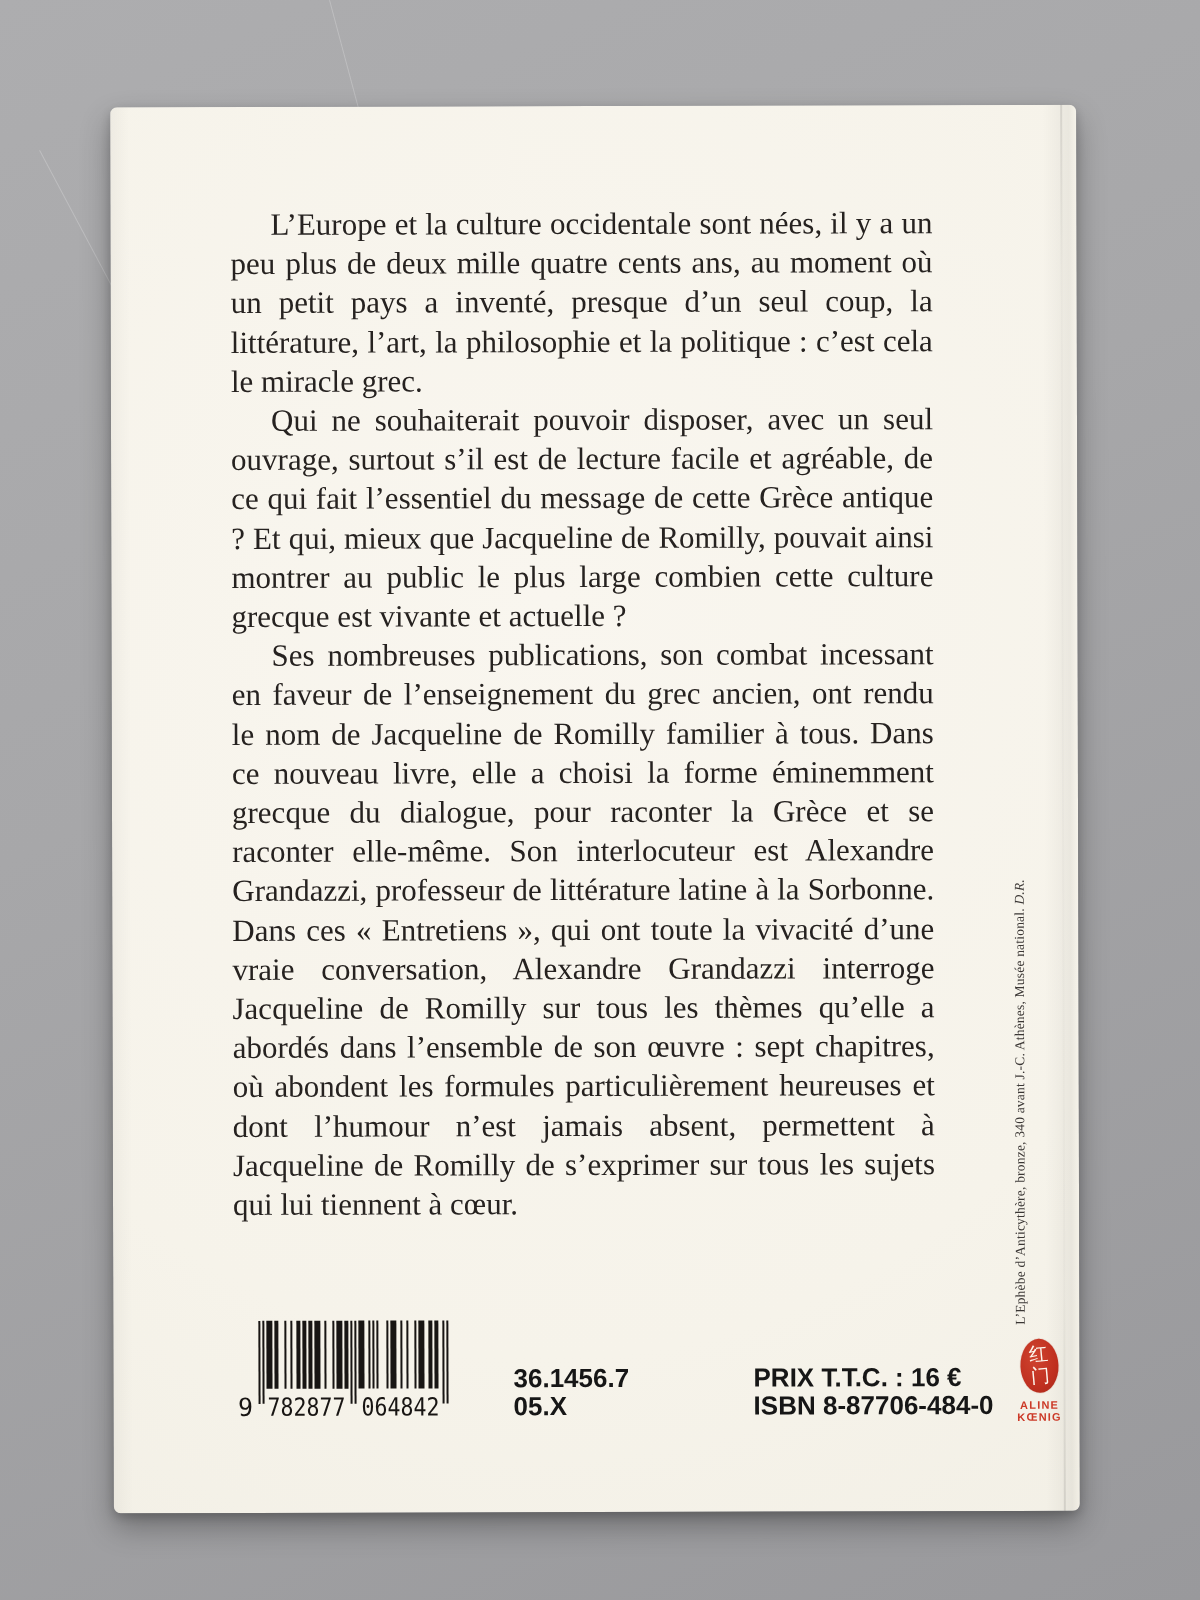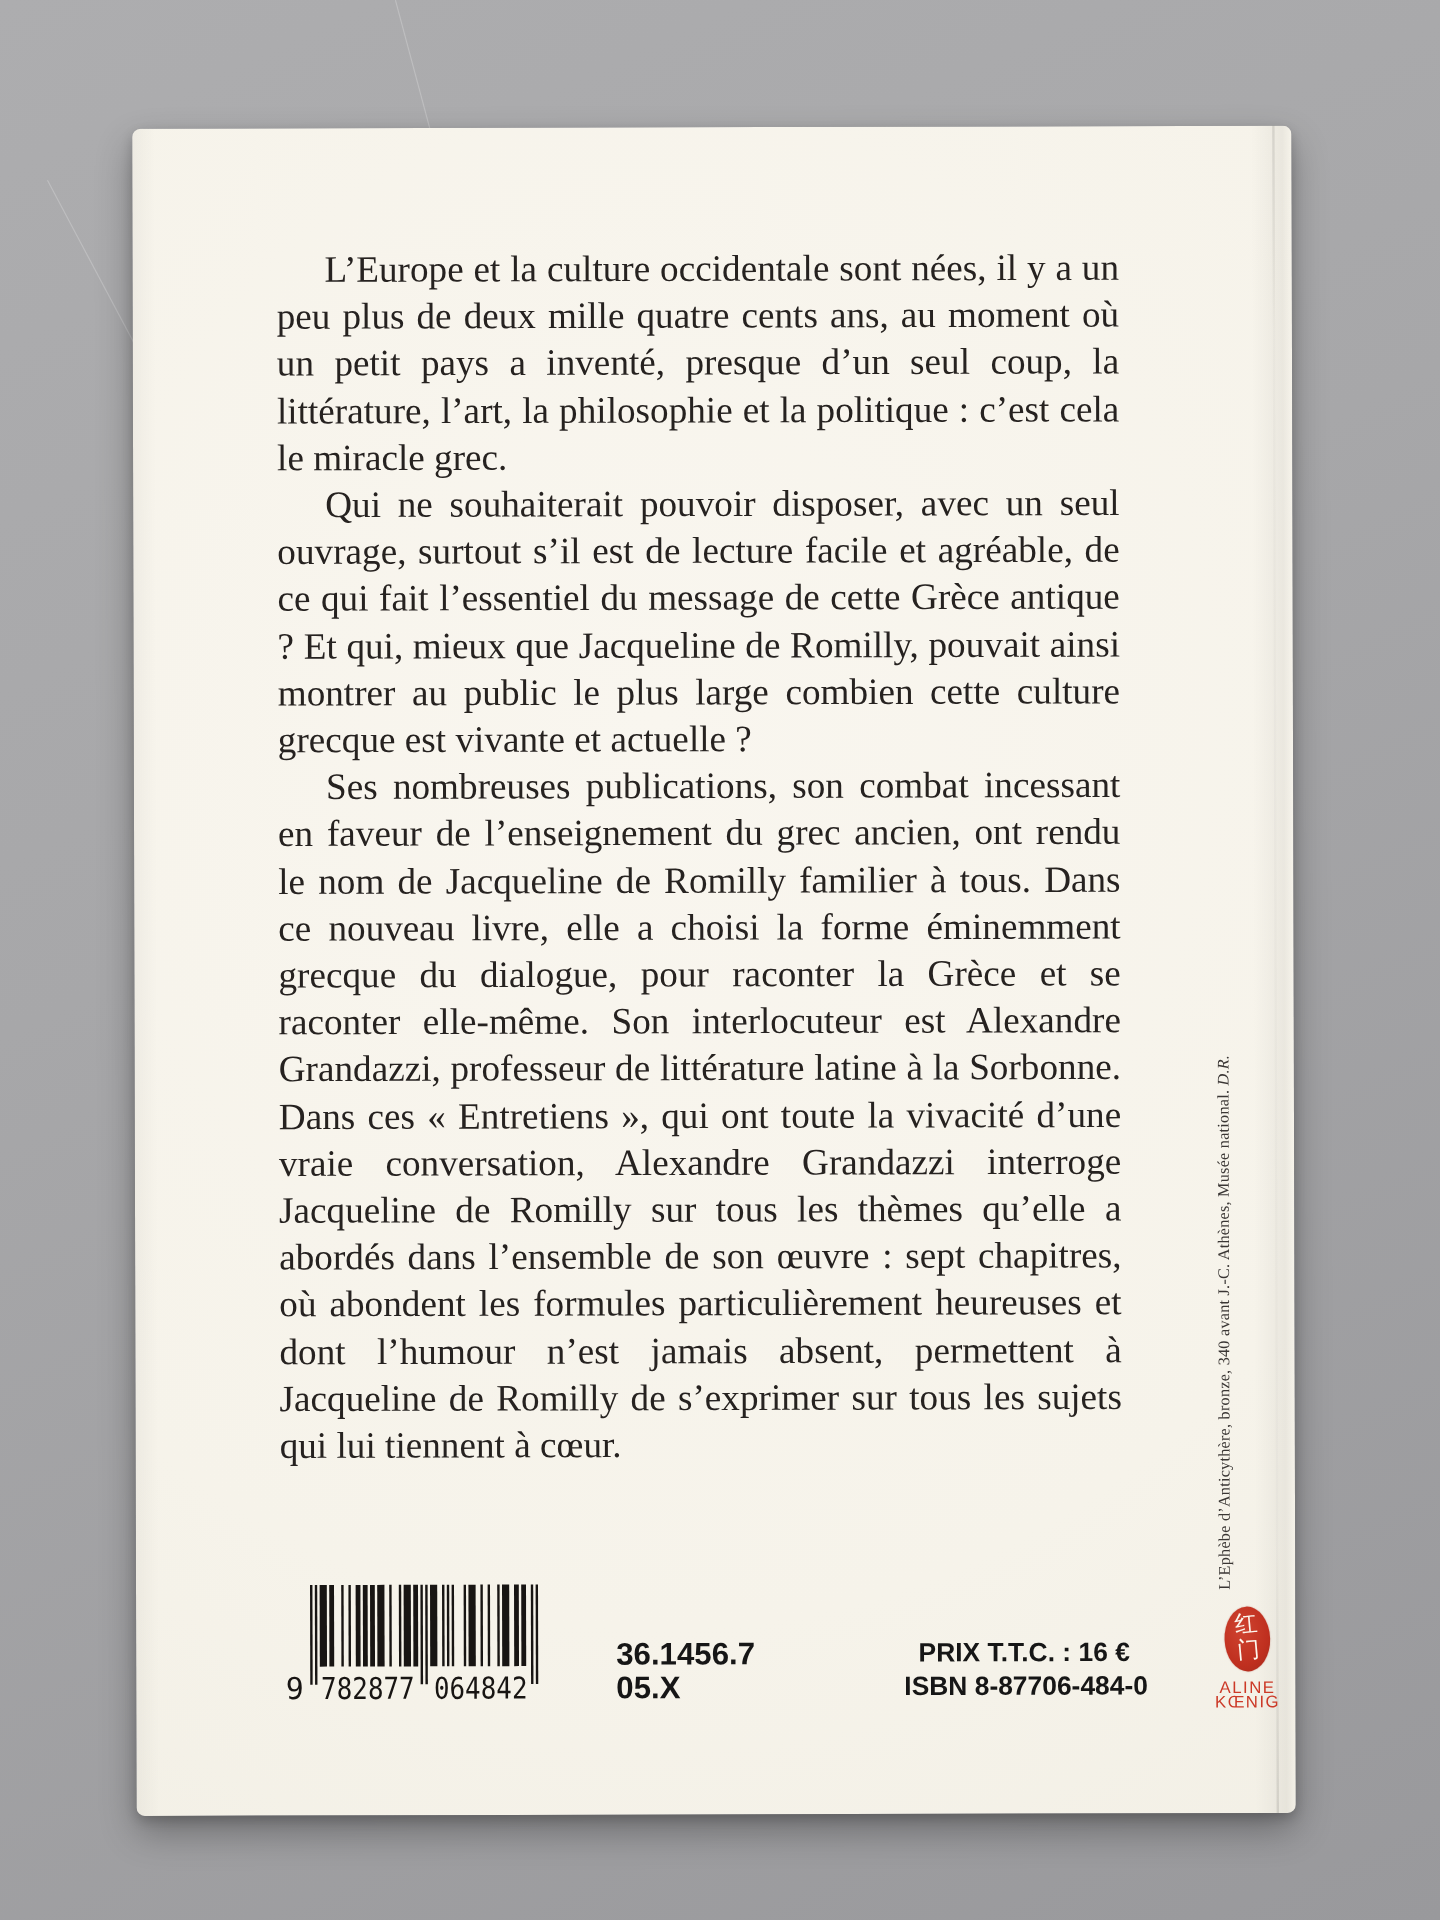--- a/index.html
+++ b/index.html
@@ -47,40 +47,40 @@
   .barcode{position:absolute;left:122px;top:1212px;width:216px;height:102px;}
 
   .bottom-codes{
     position:absolute;left:400px;top:1258px;width:118px;
     font-family:"Liberation Sans", sans-serif;font-weight:bold;
     font-size:26px;line-height:28px;color:#161616;
   }
   .price-block{
     position:absolute;left:640px;top:1258px;width:200px;
     font-family:"Liberation Sans", sans-serif;font-weight:bold;
-    font-size:22px;line-height:28px;color:#161616;text-align:center;
+    font-size:26px;line-height:28px;color:#161616;text-align:center;
     white-space:nowrap;
   }
 
   .publisher{position:absolute;left:884px;top:1234px;width:84px;text-align:center;}
   .seal{
     display:inline-block;width:38px;height:54px;border-radius:50%;
     background:radial-gradient(80% 80% at 40% 35%, #cf4430 0%, #bf2f1f 70%, #a92a1c 100%);
     color:#fdf7ee;position:relative;transform:rotate(-2deg);
     box-shadow:0 0 1px rgba(150,30,20,.6);
   }
   .seal-chars{
     position:absolute;left:50%;top:50%;transform:translate(-50%,-52%) rotate(-3deg);
     width:1.05em;font-size:19px;line-height:1.15;word-break:break-all;
     font-family:"DejaVu Sans", sans-serif;
   }
   .publisher-name{
     margin-top:2px;
-    font-family:"Liberation Sans", sans-serif;font-weight:normal;
-    font-size:14px;line-height:12px;letter-spacing:1.2px;color:#cc3a28;
+    font-family:"Liberation Sans", sans-serif;font-weight:bold;
+    font-size:11px;line-height:12px;letter-spacing:1.2px;color:#cc3a28;
   }
 </style>
 </head>
 <body>
 
 <div class="scratch s1"></div>
 <div class="scratch s2"></div>
 <div class="scratch s3"></div>
 
 <div class="book">

